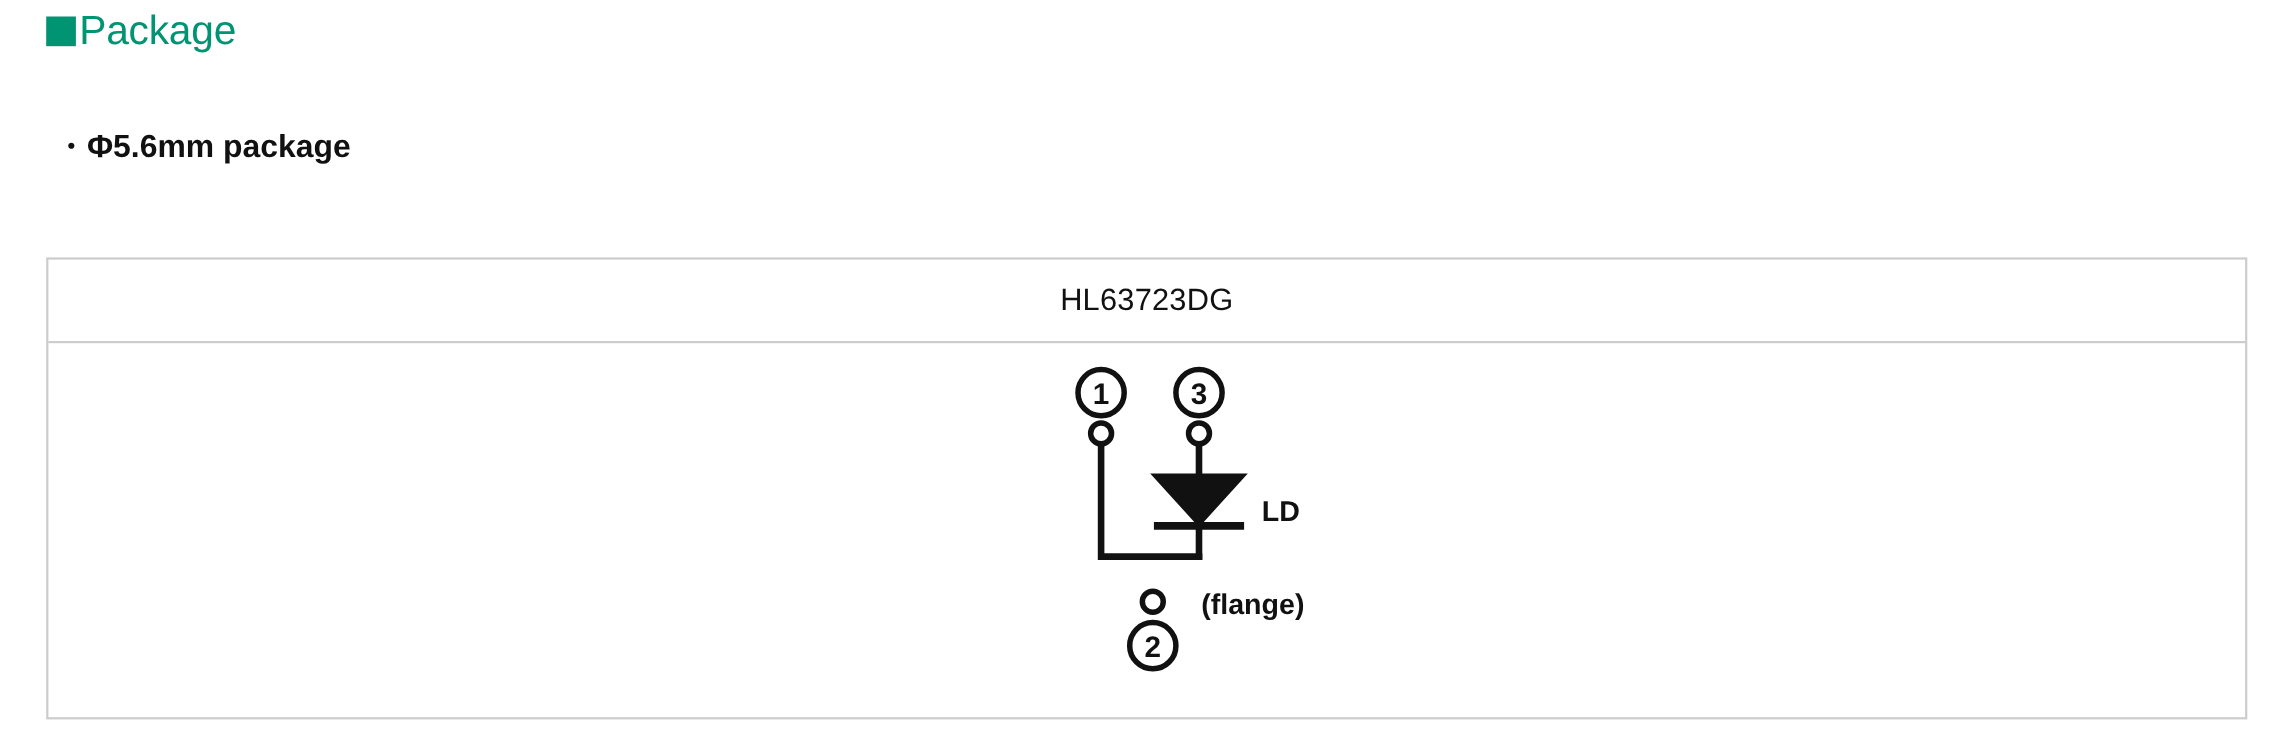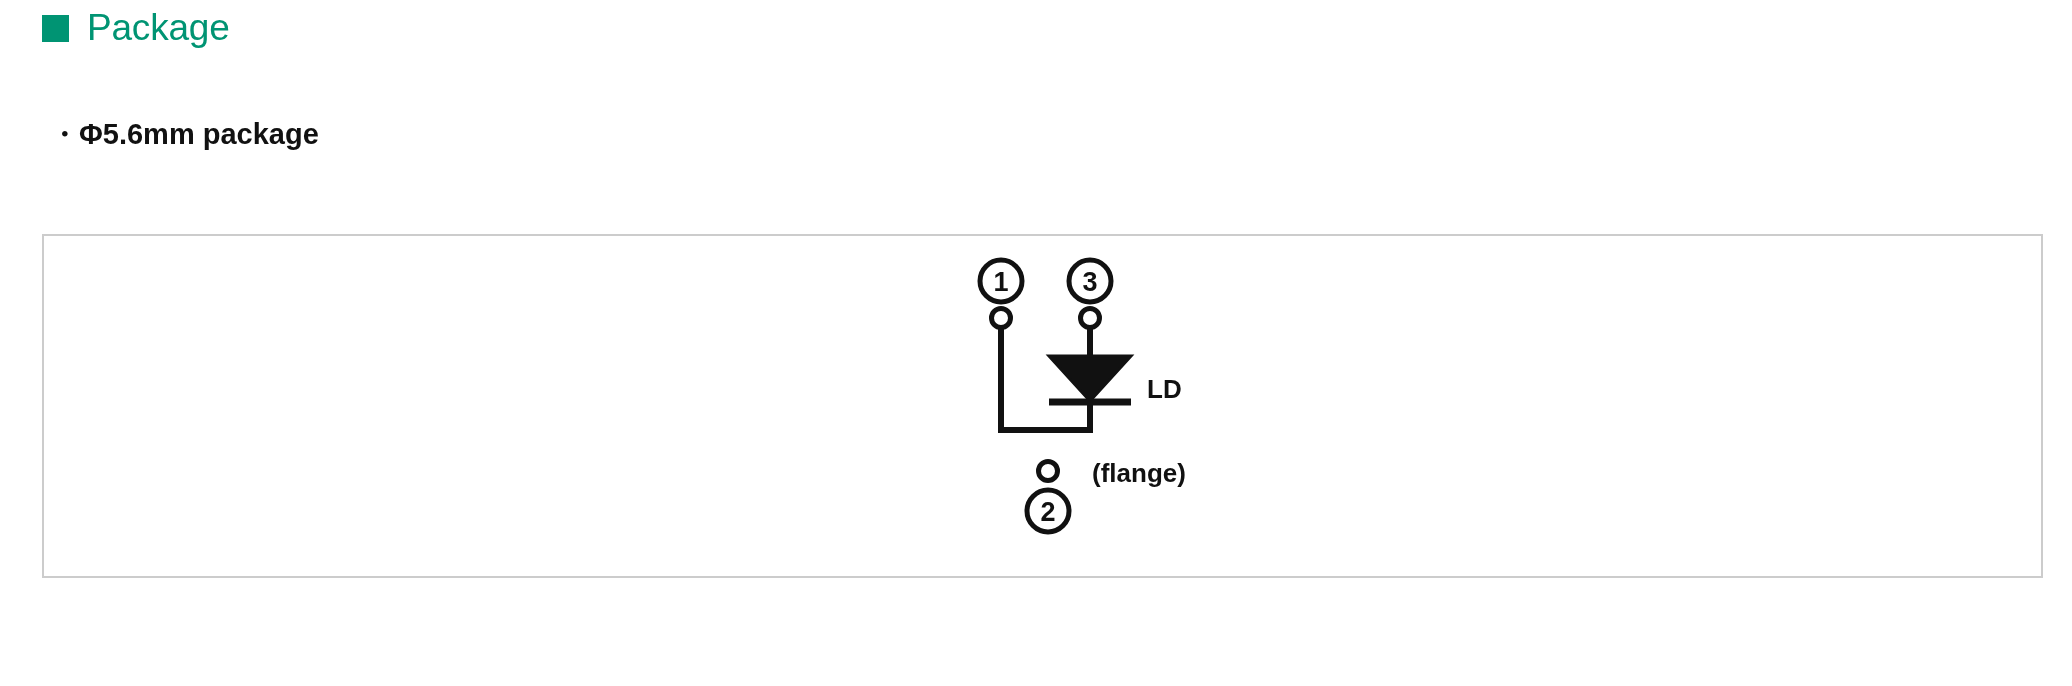--- a/index.html
+++ b/index.html
@@ -16,21 +16,21 @@
     position: relative;
   }
 
   
   .section-heading {
     position: absolute;
     left: 42px;
     top: 4px;
     display: flex;
     align-items: center;
-    gap: 18px;
+    gap: 3px;
     height: 46px;
   }
   .heading-marker {
     width: 27px;
     height: 27px;
     background: #009473;
     flex: 0 0 auto;
     margin-top: 3px;
   }
   .heading-text {
@@ -113,20 +113,23 @@
 
 <div class="section-heading">
   <span class="heading-marker"></span>
   <span class="heading-text">Package</span>
 </div>
 
 <div class="bullet-line">・Φ5.6mm package</div>
 
 <div class="package-table">
 
+  <div class="table-header-row">
+    <span class="part-number">HL63723DG</span>
+  </div>
 
   <div class="table-body-row">
     <div class="diagram-wrap">
 
       <svg class="circuit-svg" width="380" height="320" viewBox="0 0 380 320">
 
         <g>
           <circle cx="97" cy="31" r="21" fill="#ffffff" stroke="#111111" stroke-width="5"></circle>
           <text class="pin-num" x="97" y="41" text-anchor="middle">1</text>
           <circle cx="97" cy="68" r="9.5" fill="#ffffff" stroke="#111111" stroke-width="5"></circle>

